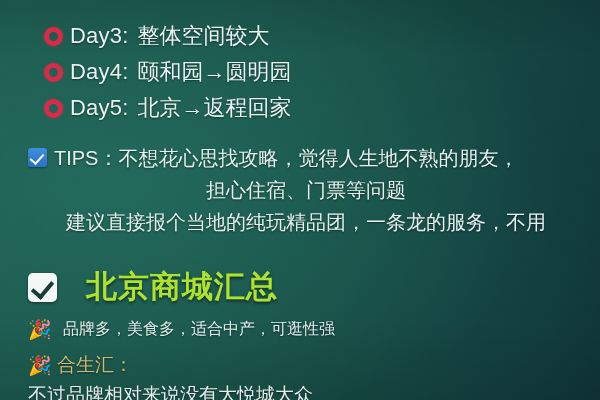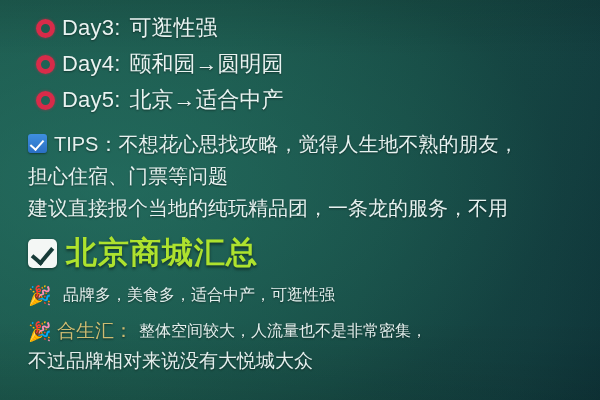--- a/index.html
+++ b/index.html
@@ -31,21 +31,21 @@
   }
 
   .content {
     position: relative;
     z-index: 2;
     padding: 0 16px 0 28px;
   }
 
   
   .day-list {
-    margin: 8px;
+    margin: 16px;
     padding: 0;
     list-style: none;
   }
   .day-row {
     display: flex;
     align-items: center;
     height: 36px;
     white-space: nowrap;
   }
   .ring-icon {
@@ -68,20 +68,21 @@
   .day-text {
     color: #e9f3f1;
     font-size: 22px;
     margin-left: 9px;
     text-shadow: 0 1px 2px rgba(0,0,0,0.45);
   }
 
   
   .tips-block {
     margin-top: 10px;
+    text-align: center;
   }
   .tips-line {
     display: flex;
     align-items: flex-start;
     line-height: 32px;
     white-space: nowrap;
   }
   .check-blue {
     flex: none;
     width: 19px;
@@ -115,22 +116,23 @@
     font-size: 20px;
     line-height: 32px;
     text-shadow: 0 1px 2px rgba(0,0,0,0.45);
     white-space: nowrap;
   }
 
   
   .section-heading {
     display: flex;
     align-items: center;
-    margin-top: 8px;
+    margin-top: 28px;
     height: 42px;
+    gap: 20px;
   }
   .check-white {
     flex: none;
     width: 29px;
     height: 29px;
     margin-right: 9px;
     border-radius: 5px;
     background: #f4f7f5;
     position: relative;
     box-shadow: 0 1px 3px rgba(0,0,0,0.45);
@@ -203,31 +205,31 @@
 
 <div id="page">
   <div class="content">
 
     <div class="top-clip"></div>
 
     <ul class="day-list">
       <li class="day-row">
         <span class="ring-icon"></span>
         <span class="day-label">Day3:</span>
-        <span class="day-text">可逛性强</span>
+        <span class="day-text">整体空间较大</span>
       </li>
       <li class="day-row">
         <span class="ring-icon"></span>
         <span class="day-label">Day4:</span>
         <span class="day-text">颐和园→圆明园</span>
       </li>
       <li class="day-row">
         <span class="ring-icon"></span>
         <span class="day-label">Day5:</span>
-        <span class="day-text">北京→适合中产</span>
+        <span class="day-text">北京→返程回家</span>
       </li>
     </ul>
 
     <div class="tips-block">
       <div class="tips-line">
         <span class="check-blue"></span>
         <span class="tips-label">TIPS：</span>
         <span class="tips-body">不想花心思找攻略，觉得人生地不熟的朋友，</span>
       </div>
       <div class="tips-body-line">担心住宿、门票等问题</div>
@@ -243,19 +245,18 @@
       <div class="mall-line">
         <span class="party-icon">🎉</span>
         <span class="mall-desc">品牌多，美食多，适合中产，可逛性强</span>
       </div>
     </div>
 
     <div class="mall-entry">
       <div class="mall-line">
         <span class="party-icon">🎉</span>
         <span class="mall-name">合生汇：</span>
-        <span class="mall-desc">整体空间较大，人流量也不是非常密集，</span>
       </div>
       <div class="mall-cont">不过品牌相对来说没有大悦城大众</div>
     </div>
 
   </div>
 </div>
 
 </body></html>

